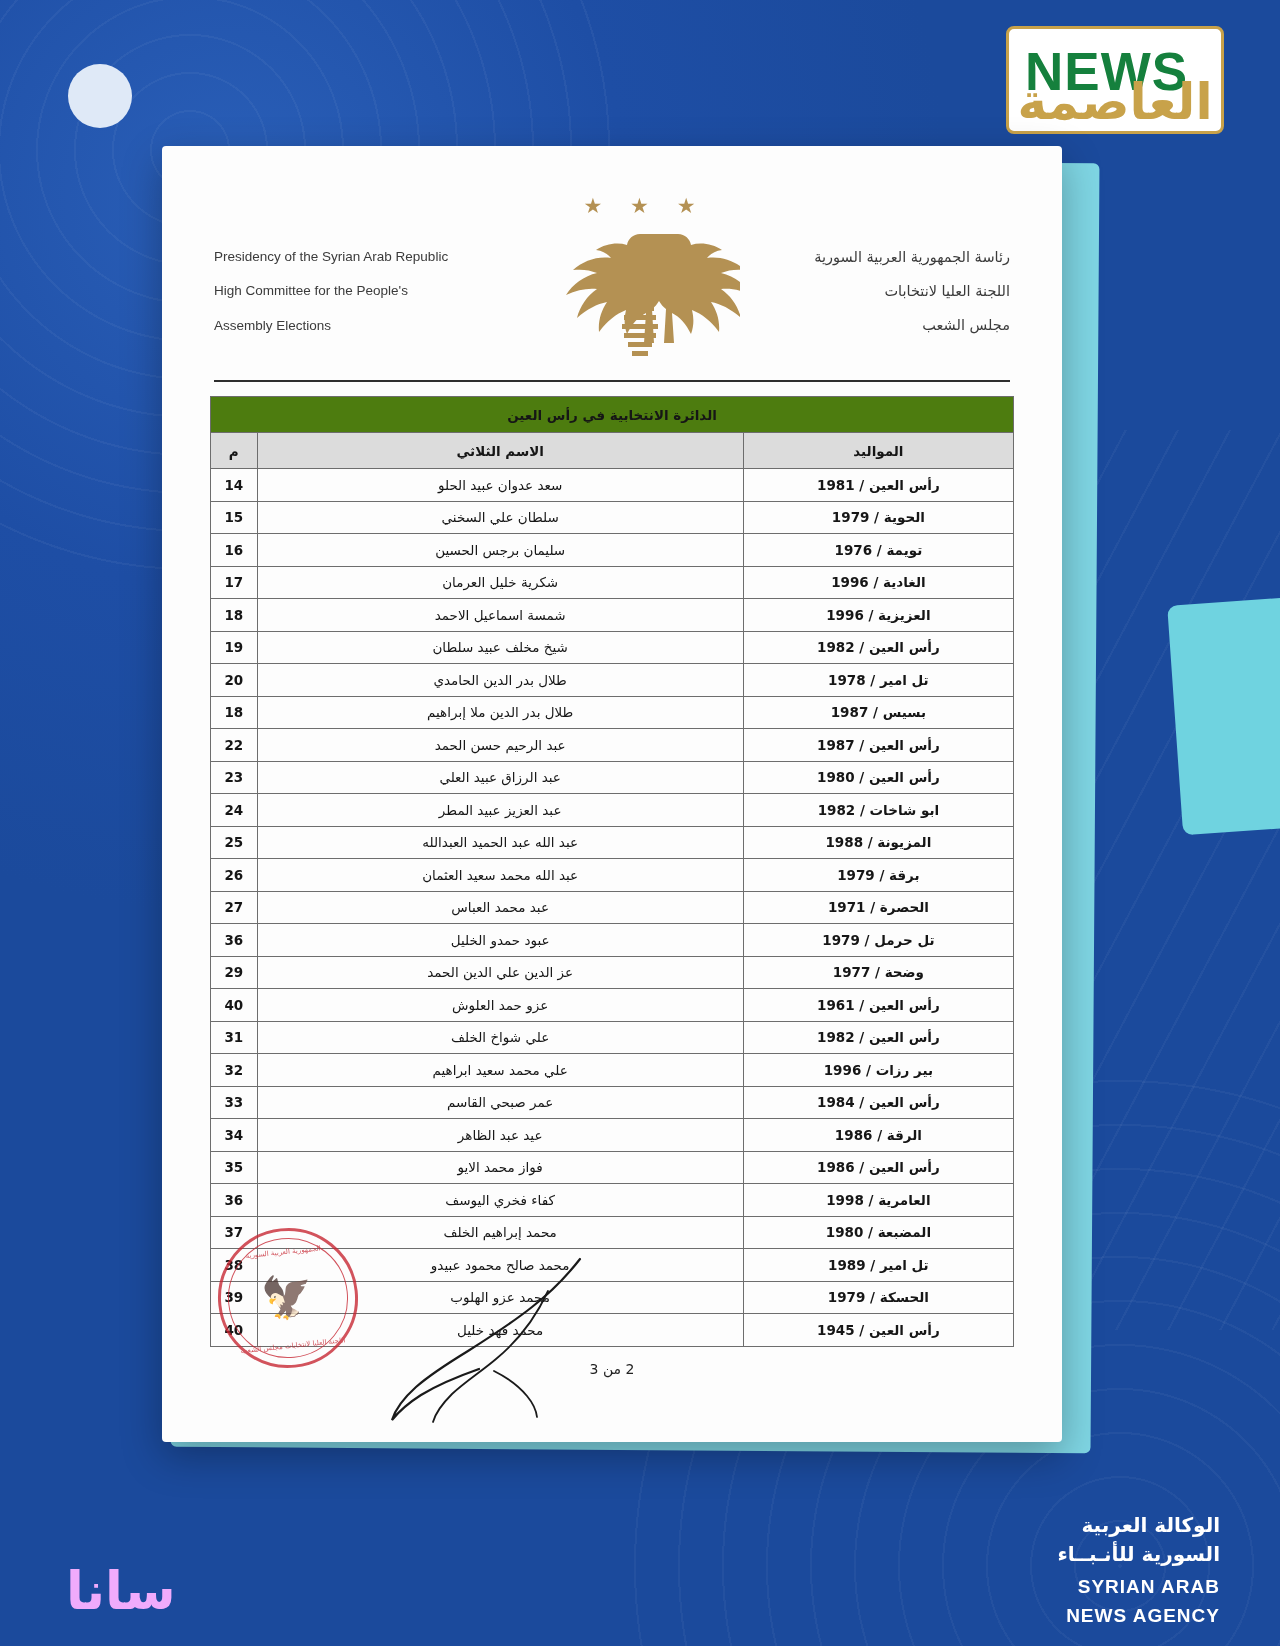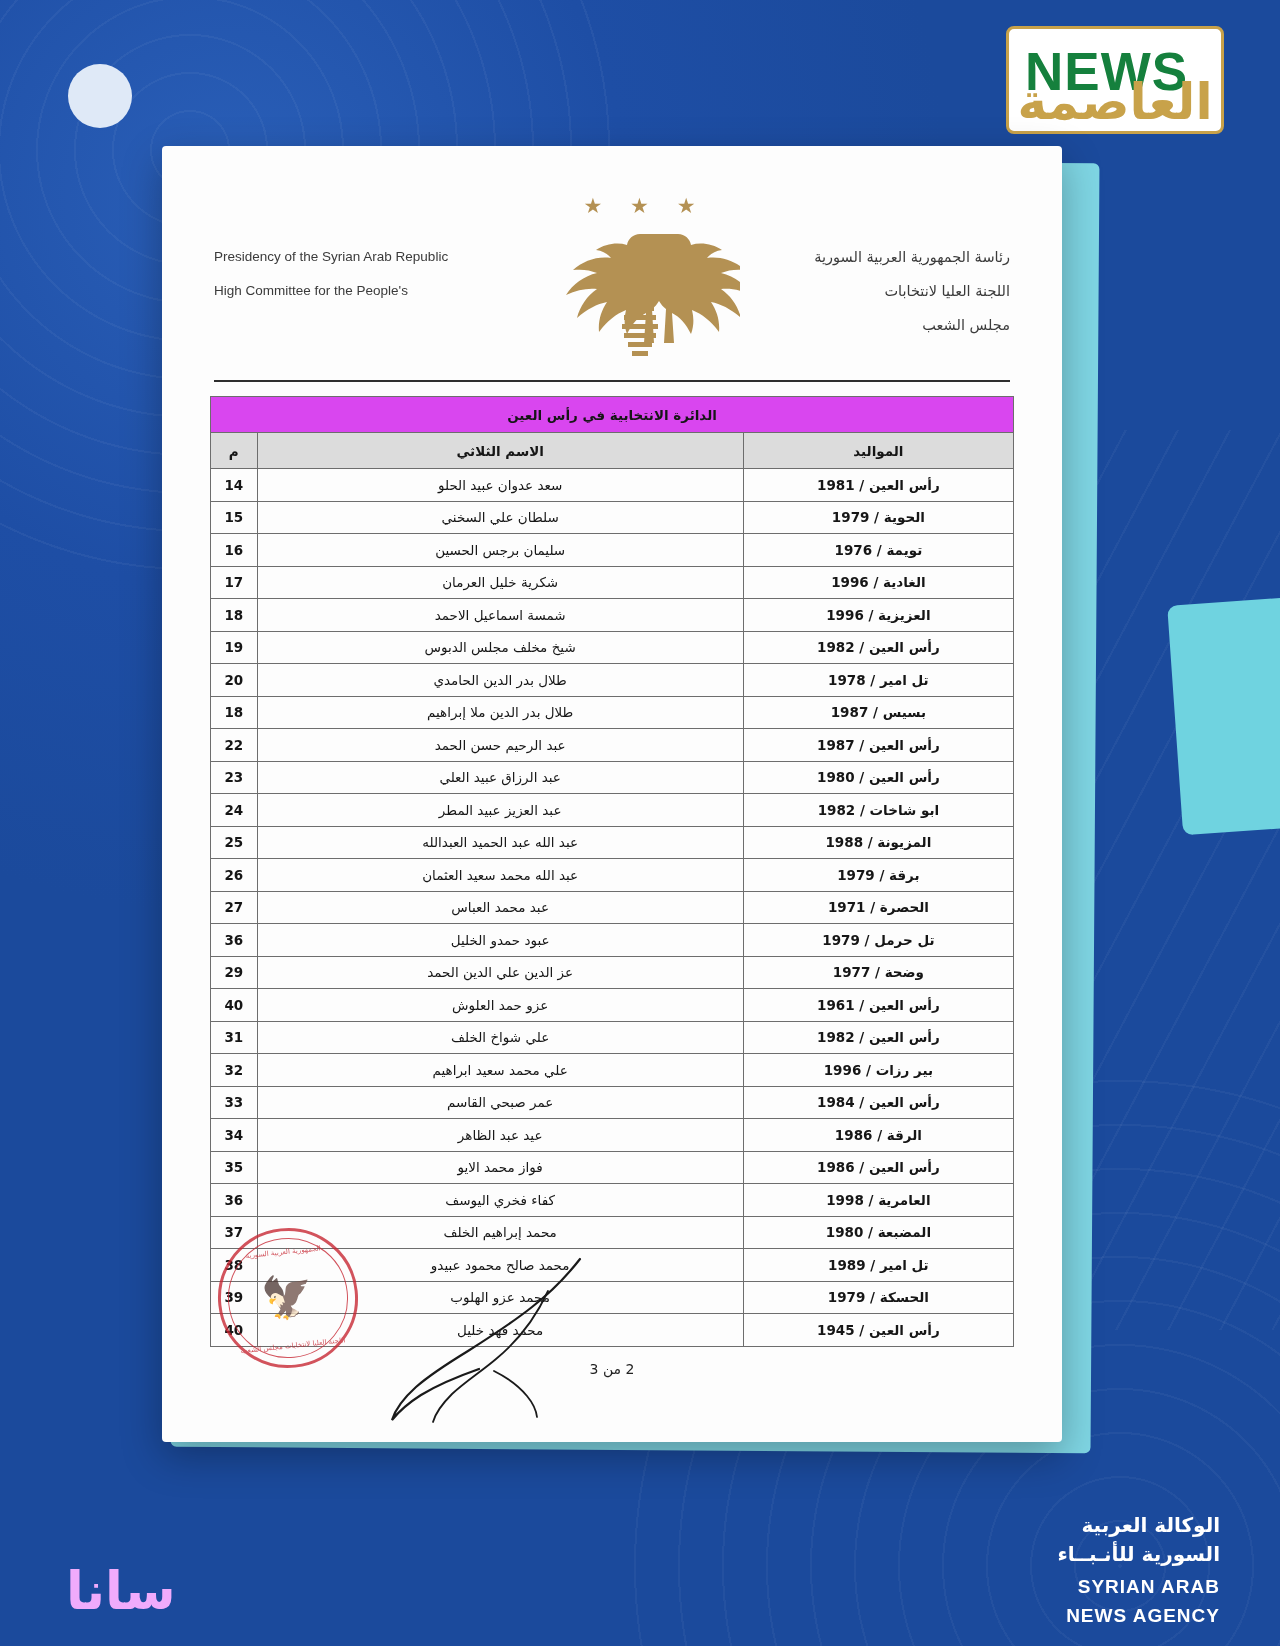--- a/index.html
+++ b/index.html
@@ -187,21 +187,21 @@
   table.doc th, table.doc td {
     border: 1px solid #6d6d6d;
     padding: 0;
     height: 32.5px;
     font-size: 13.5px;
     color: #161616;
     text-align: center;
     vertical-align: middle;
   }
   .tbl-title {
-    background: #d946ef;
+    background: #4d7c0f;
     font-size: 15px;
     font-weight: bold;
     height: 36px !important;
   }
   .hdr-cell {
     background: #dcdcdc;
     font-weight: bold;
     font-size: 13.5px;
     height: 36px !important;
   }
@@ -330,20 +330,21 @@
   <span class="nb-ar">العاصمة</span>
 </div>
 
 <div class="sheet-shadow"></div>
 <div class="sheet">
 
   <div class="letterhead">
     <div class="lh-en">
       <div>Presidency of the Syrian Arab Republic</div>
       <div>High Committee for the People's</div>
+      <div>Assembly Elections</div>
     </div>
 
     <div class="lh-emblem">
       <div class="lh-stars">★ ★ ★</div>
       <svg class="eagle" width="200" height="150" viewBox="0 0 200 150">
         <g fill="#b49153">
           <path d="M100 14c-7 0-12 5-13 11-10-3-22-1-31 5 7 1 12 4 15 8-14-2-28 3-38 12 9-1 17 0 24 3-13 3-24 11-31 22 11-5 21-7 31-6-10 7-17 17-20 29 10-9 20-14 30-16-6 9-9 19-8 30 8-11 17-18 27-22-2 8-2 16 1 24 5-10 11-17 19-21l-2 30h10l-2-34c3-2 5-5 7-8 2 3 4 6 7 8l-2 34h10l-2-30c8 4 14 11 19 21 3-8 3-16 1-24 10 4 19 11 27 22 1-11-2-21-8-30 10 2 20 7 30 16-3-12-10-22-20-29 10-1 20 1 31 6-7-11-18-19-31-22 7-3 15-4 24-3-10-9-24-14-38-12 3-4 8-7 15-8-9-6-21-8-31-5-1-6-6-11-13-11z"></path>
           <path d="M86 86h28v5H86zM84 95h32v5H84zM82 104h36v5H82zM84 113h32v5H84zM88 122h24v5H88zM92 131h16v5H92z"></path>
         </g>
       </svg>
@@ -391,21 +392,21 @@
             <td class="col-name">شكرية خليل العرمان</td>
             <td class="col-num">17</td>
           </tr>
           <tr>
             <td class="col-birth">العزيزية / 1996</td>
             <td class="col-name">شمسة اسماعيل الاحمد</td>
             <td class="col-num">18</td>
           </tr>
           <tr>
             <td class="col-birth">رأس العين / 1982</td>
-            <td class="col-name">شيخ مخلف مجلس الدبوس</td>
+            <td class="col-name">شيخ مخلف عبيد سلطان</td>
             <td class="col-num">19</td>
           </tr>
           <tr>
             <td class="col-birth">تل امير / 1978</td>
             <td class="col-name">طلال بدر الدين الحامدي</td>
             <td class="col-num">20</td>
           </tr>
           <tr>
             <td class="col-birth">بسيس / 1987</td>
             <td class="col-name">طلال بدر الدين ملا إبراهيم</td>

